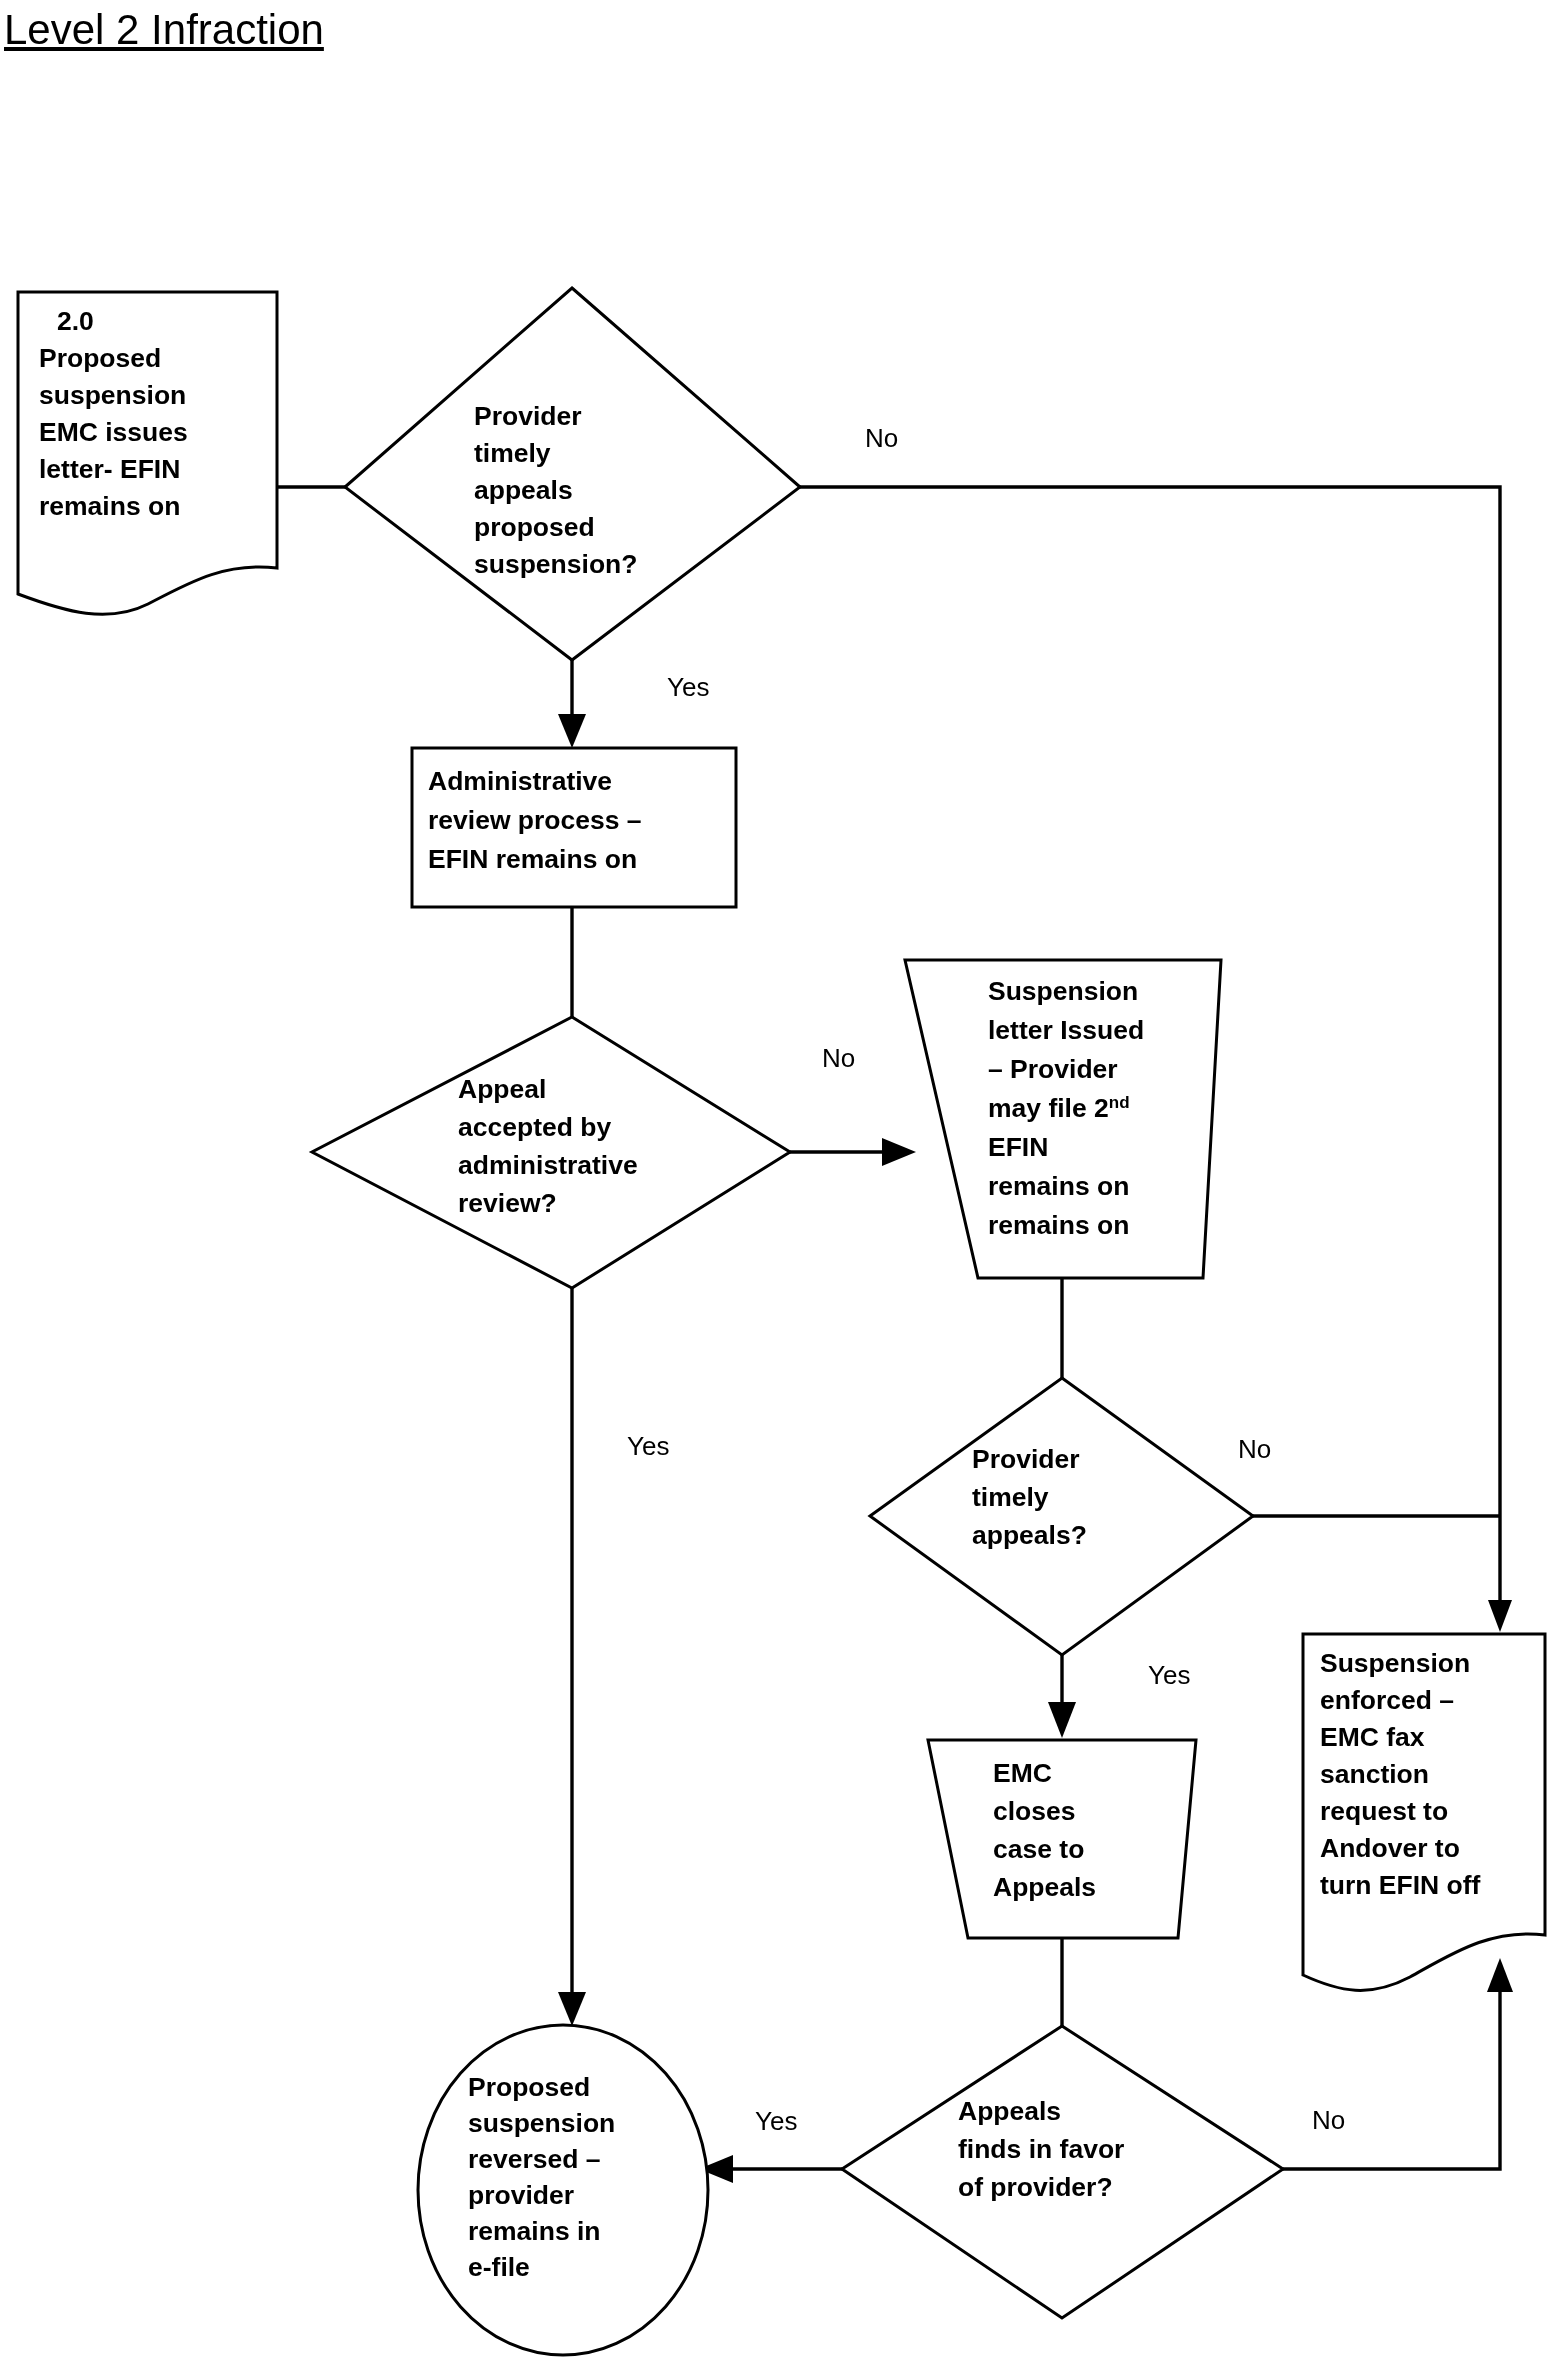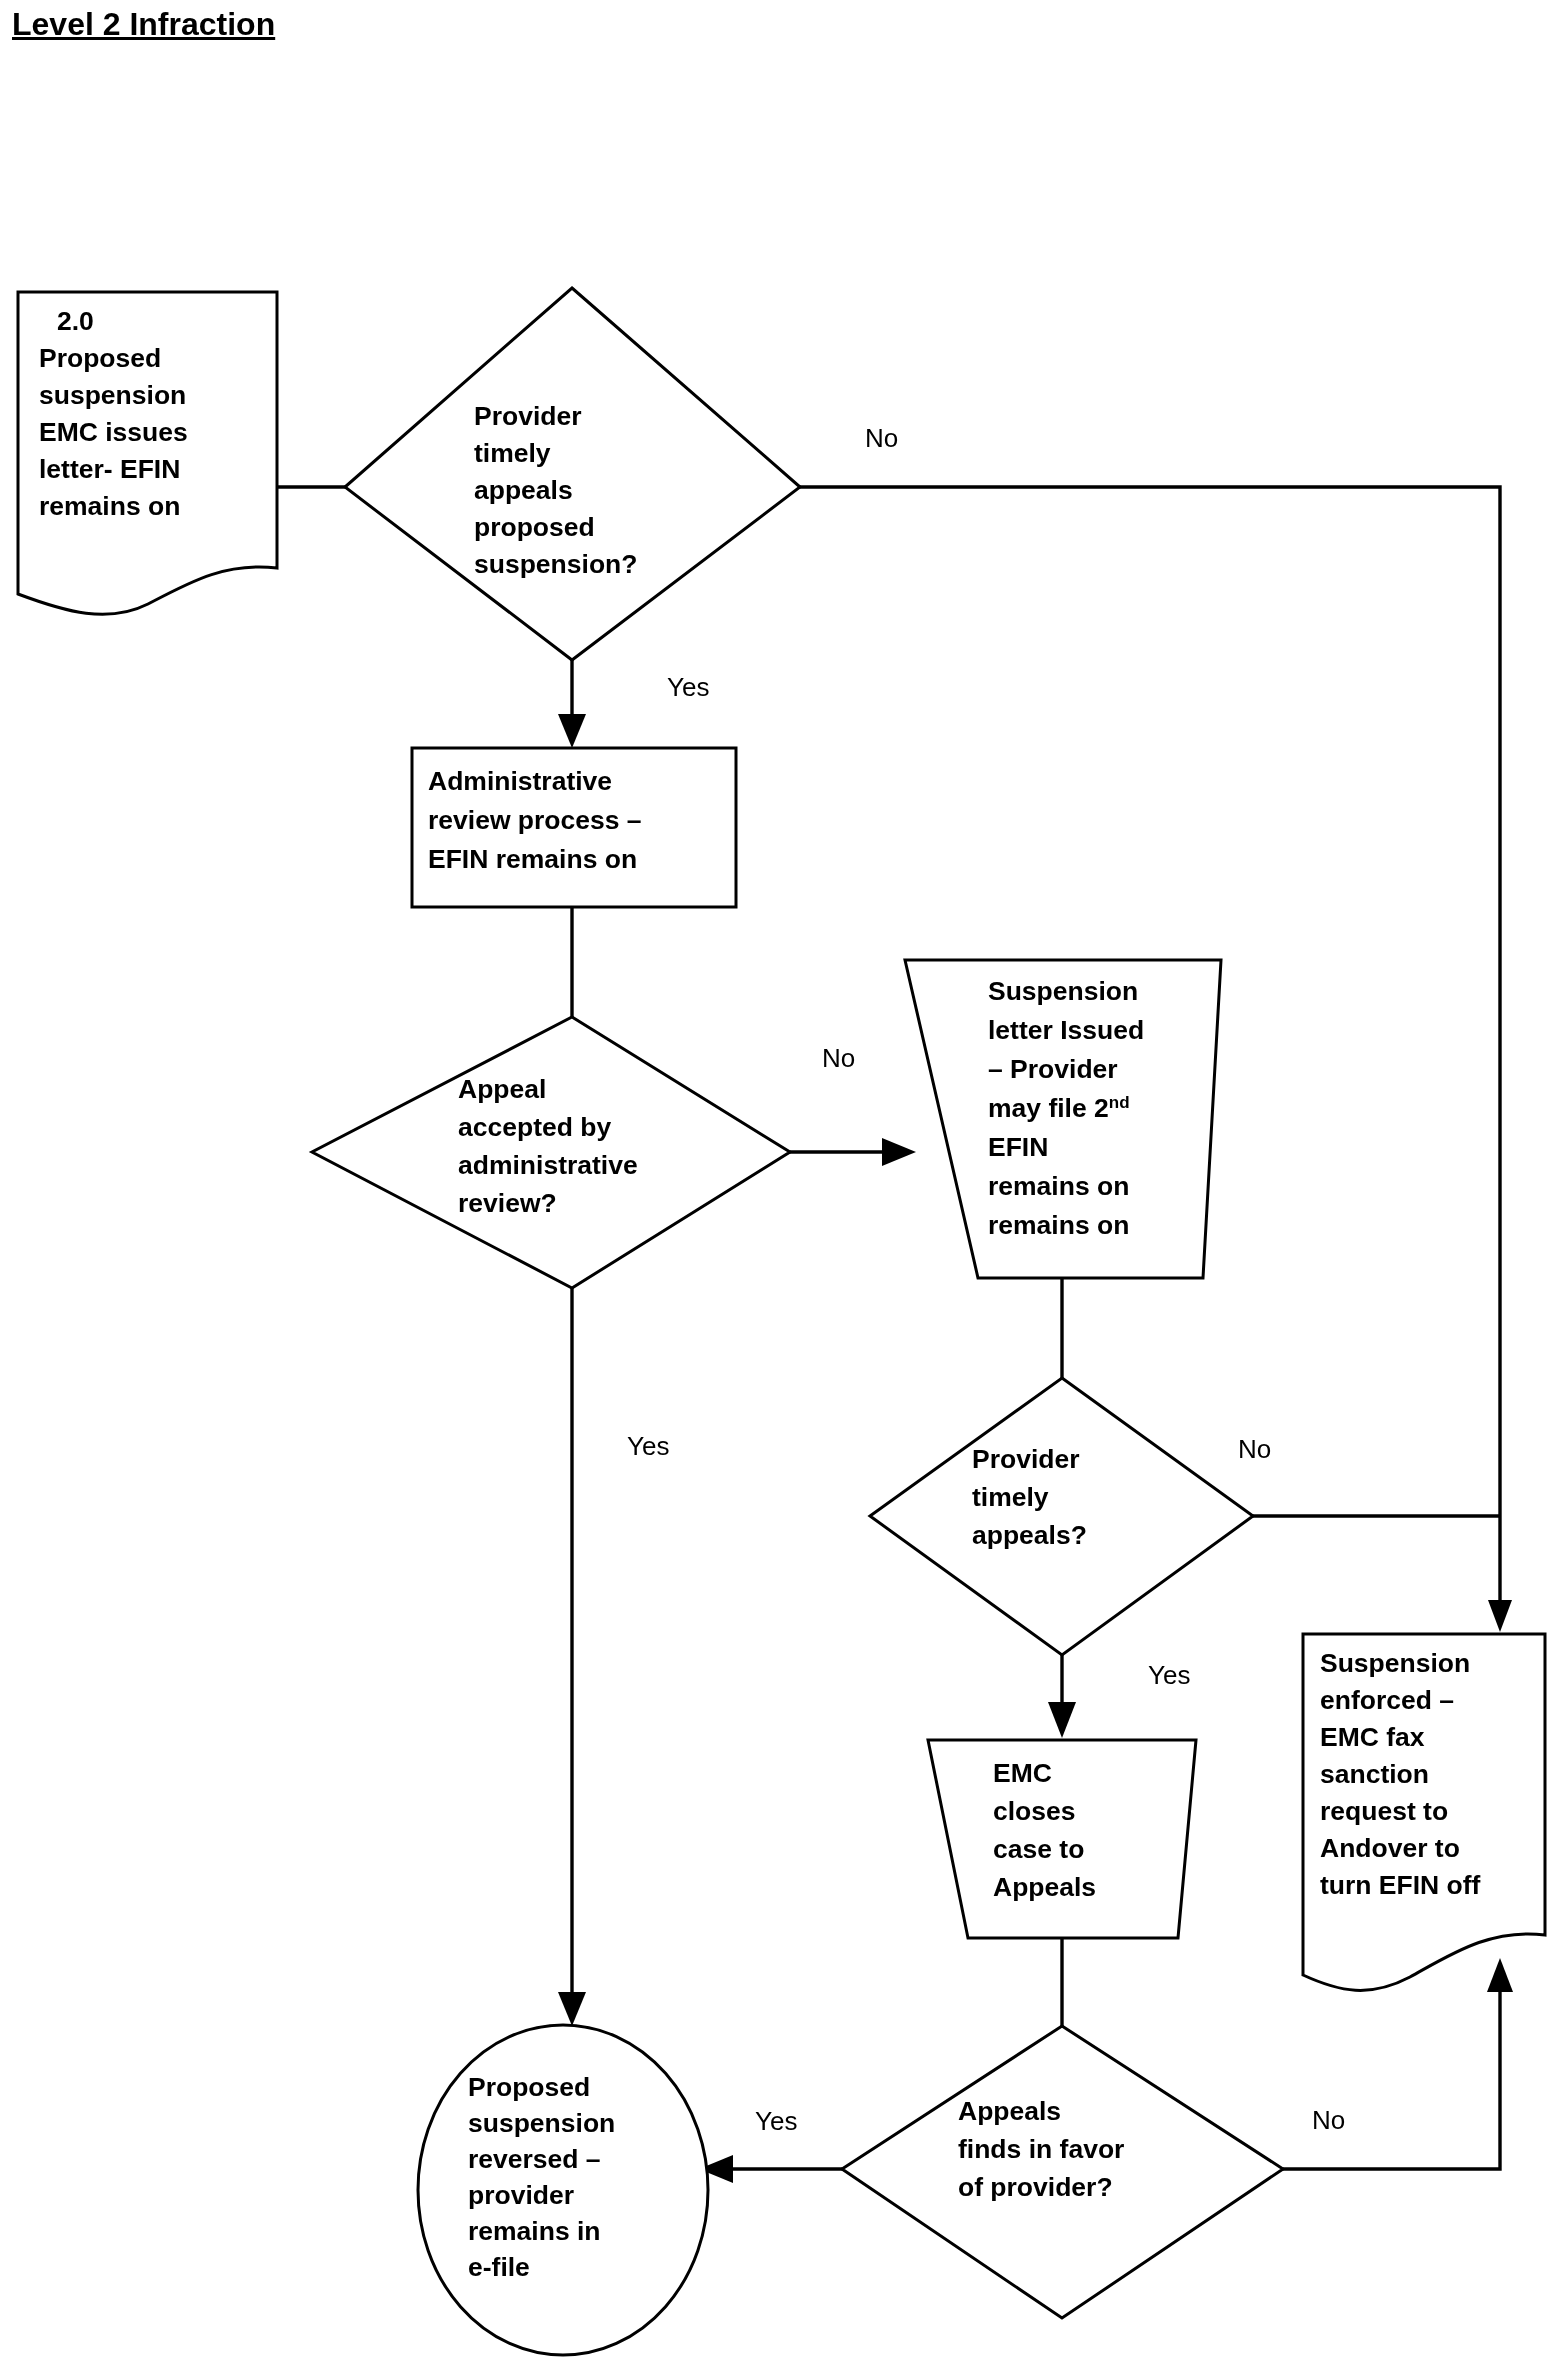--- a/index.html
+++ b/index.html
@@ -10,24 +10,24 @@
   body {
     width: 1568px;
     height: 2364px;
     font-family: "Liberation Sans", sans-serif;
     color: #000000;
     position: relative;
     overflow: hidden;
   }
   #page-title {
     position: absolute;
-    left: 12px;
+    left: 4px;
     top: 6px;
-    font-size: 32px;
-    font-weight: bold;
+    font-size: 42px;
+    font-weight: normal;
     text-decoration: underline;
     letter-spacing: 0px;
     white-space: nowrap;
   }
   #flow-canvas {
     position: absolute;
     left: 0;
     top: 0;
     width: 1568px;
     height: 2364px;

